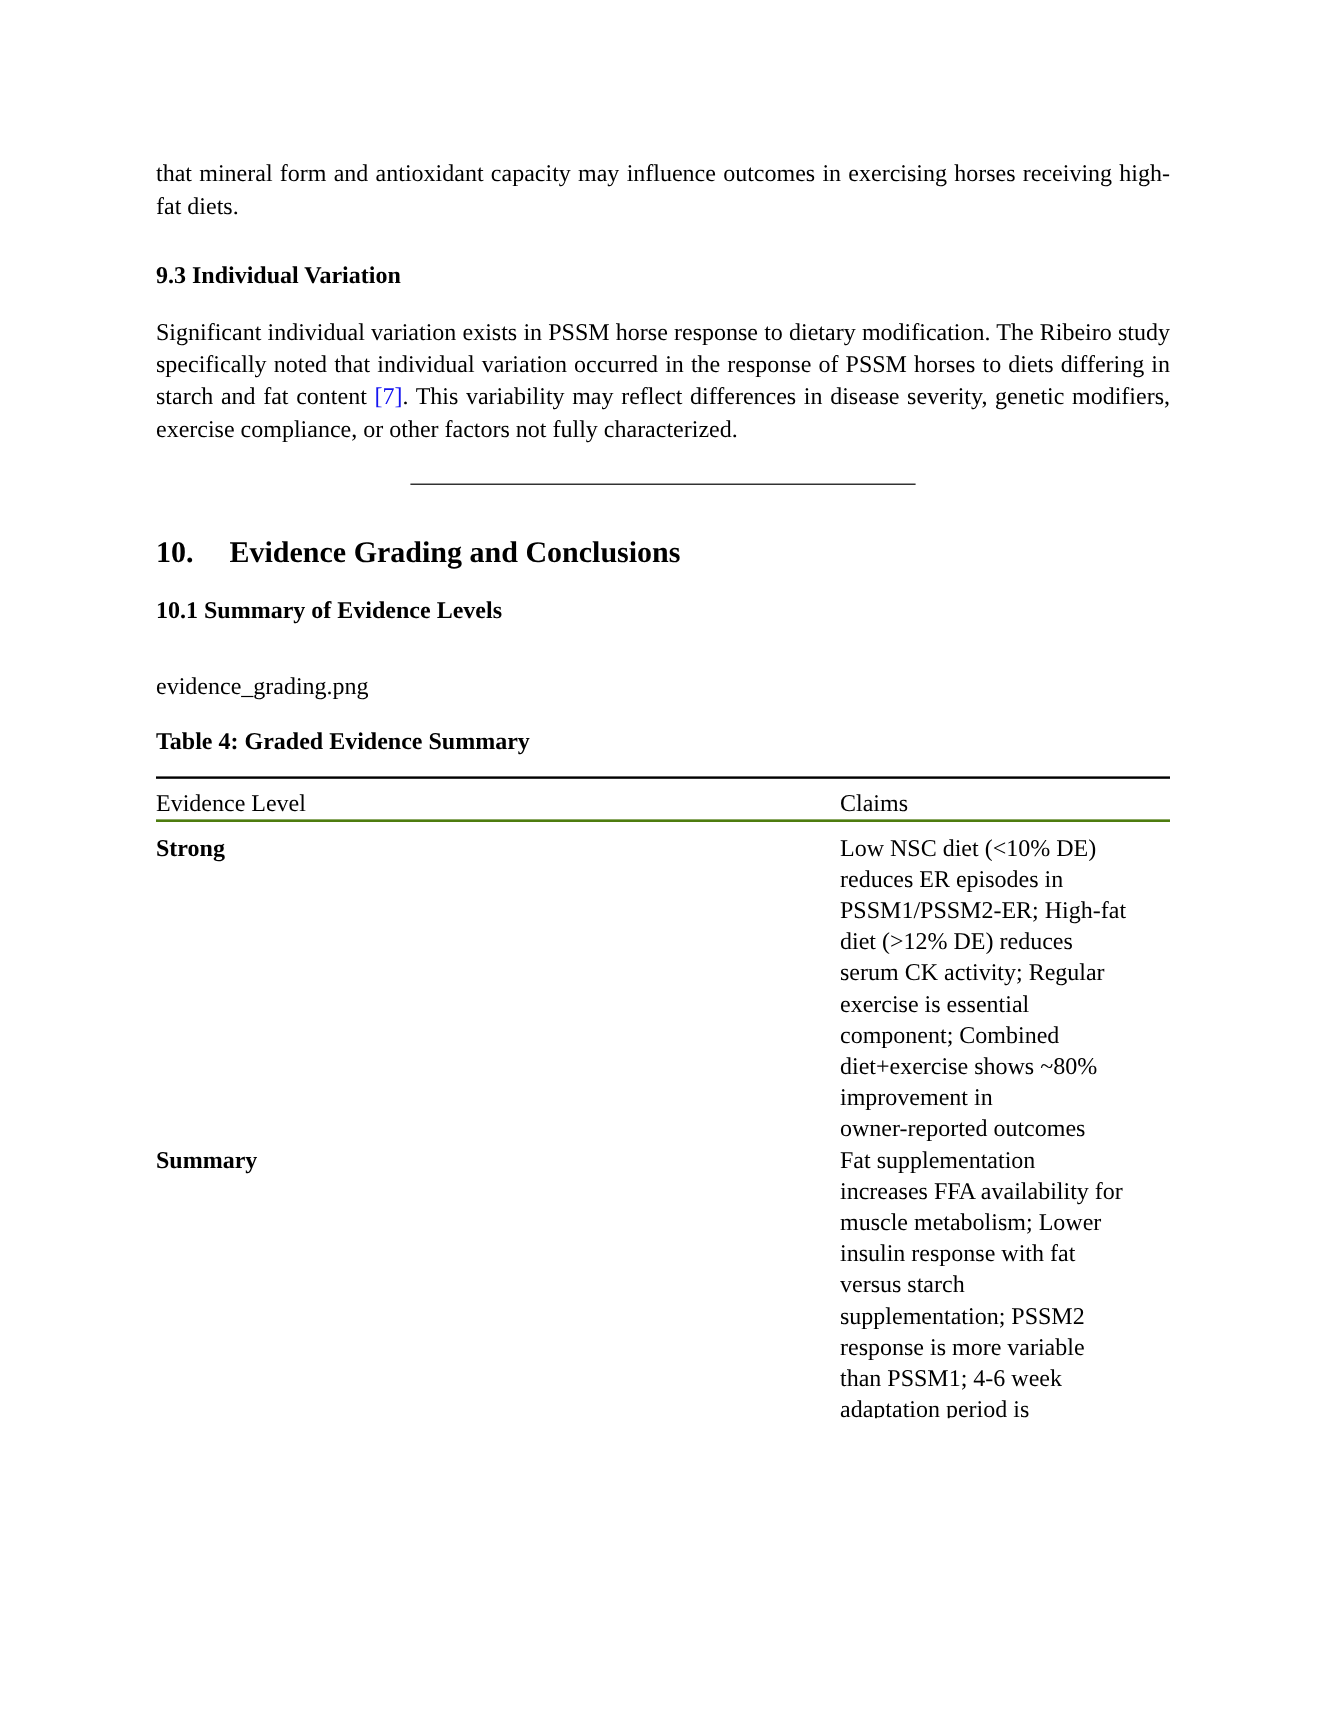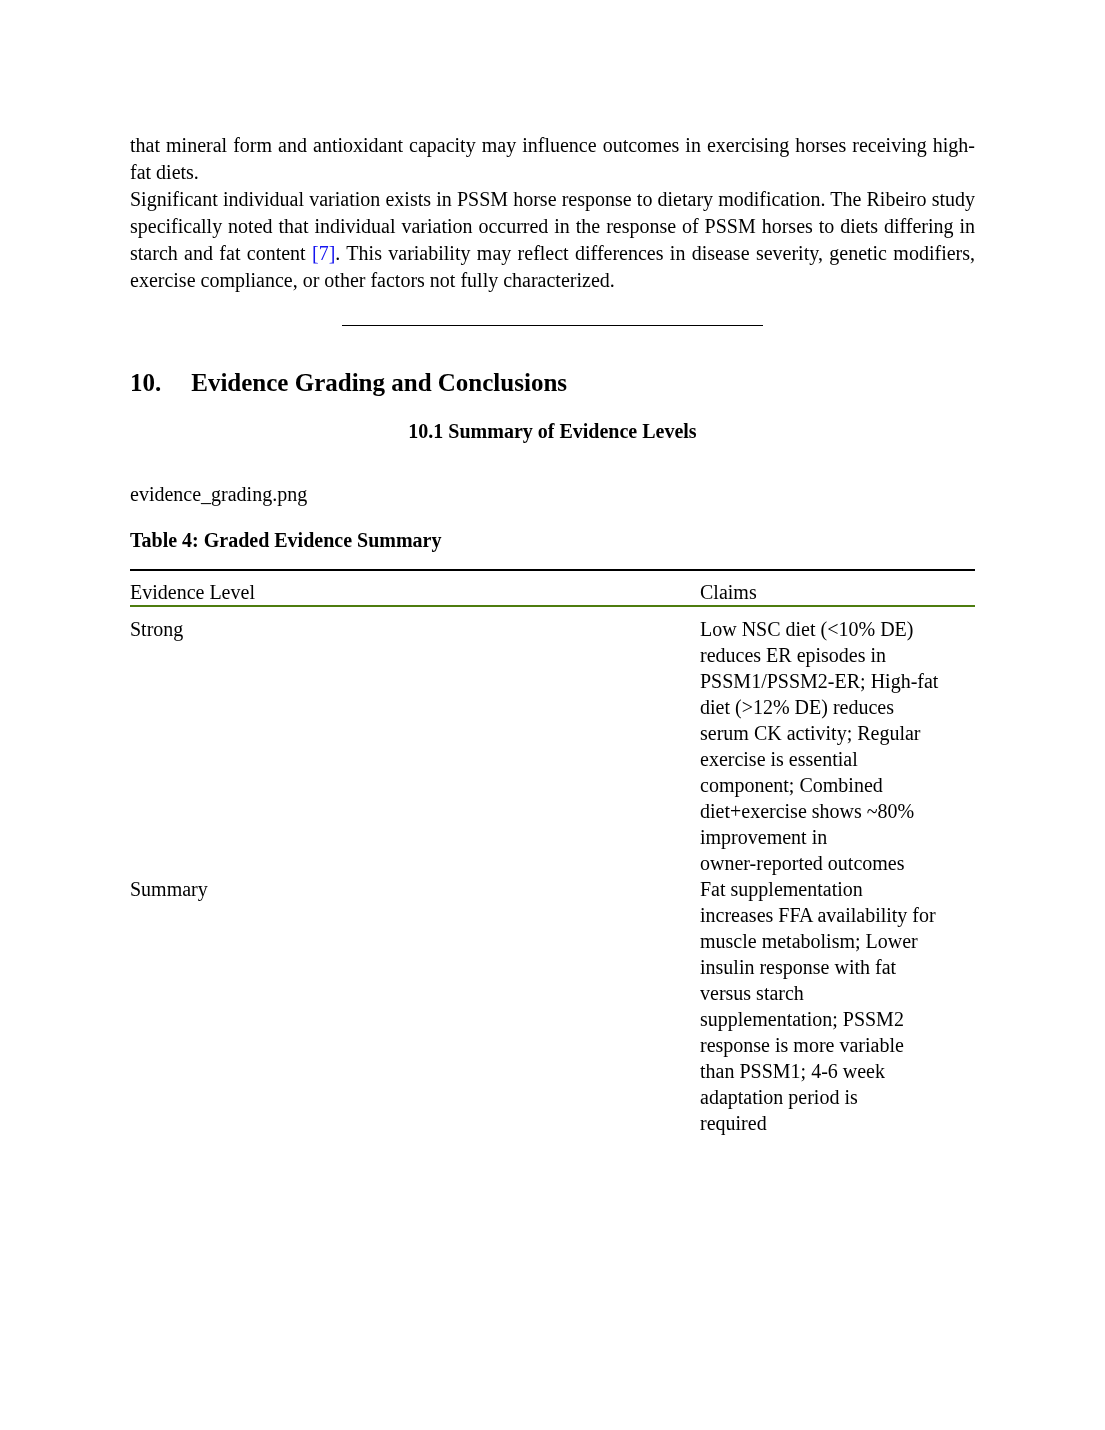--- a/index.html
+++ b/index.html
@@ -42,21 +42,21 @@
     border-top: 1px solid #000000;
     margin: 31px auto 0 auto;
   }
   .section-heading {
     font-size: 25px;
     font-weight: bold;
     margin: 42px 0 0 0;
     line-height: 30px;
   }
   .section-heading .sec-num { margin-right: 30px; }
-  .subheading-10-1 { margin: 21px 0 0 0; text-align: center; }
+  .subheading-10-1 { margin: 21px 0 0 0; }
   .image-line { margin-top: 38px; }
   .table-caption {
     font-size: 20px;
     font-weight: bold;
     margin: 20px 0 0 0;
     line-height: 24px;
   }
   table.evidence-table {
     width: 100%;
     border-collapse: collapse;
@@ -72,39 +72,40 @@
     border-bottom: 2px solid #4d7c0f;
   }
   table.evidence-table th.col-level { width: 570px; }
   table.evidence-table td {
     vertical-align: top;
     font-size: 20px;
     line-height: 26px;
     padding: 0;
   }
   table.evidence-table tbody tr:first-child td { padding-top: 9px; }
-  td.level { font-weight: normal; }
+  td.level { font-weight: bold; }
   td.claims { white-space: pre-line; }
   .page-number {
     position: absolute;
     left: 0;
     right: 4px;
     top: 1333px;
     text-align: center;
     font-size: 20px;
   }
 </style>
 </head>
 <body>
 
 <div class="page">
   <div class="content">
 
     <p class="body-text intro justify">that mineral form and antioxidant capacity may influence outcomes in exercising horses receiving high-fat diets.</p>
 
+    <h3 class="subheading">9.3 Individual Variation</h3>
 
     <p class="body-text justify"><span>Significant individual variation exists in PSSM horse response to dietary modification. The Ribeiro study specifically noted that individual variation occurred in the response of PSSM horses to diets differing in starch and fat content </span><a class="citation">[7]</a><span>.  This variability may reflect differences in disease severity, genetic modifiers, exercise compliance, or other factors not fully characterized.</span></p>
 
     <div class="divider"></div>
 
     <h1 class="section-heading"><span class="sec-num">10.</span><span>Evidence Grading and Conclusions</span></h1>
 
     <h3 class="subheading subheading-10-1">10.1 Summary of Evidence Levels</h3>
 
     <p class="body-text image-line">evidence_grading.png</p>

